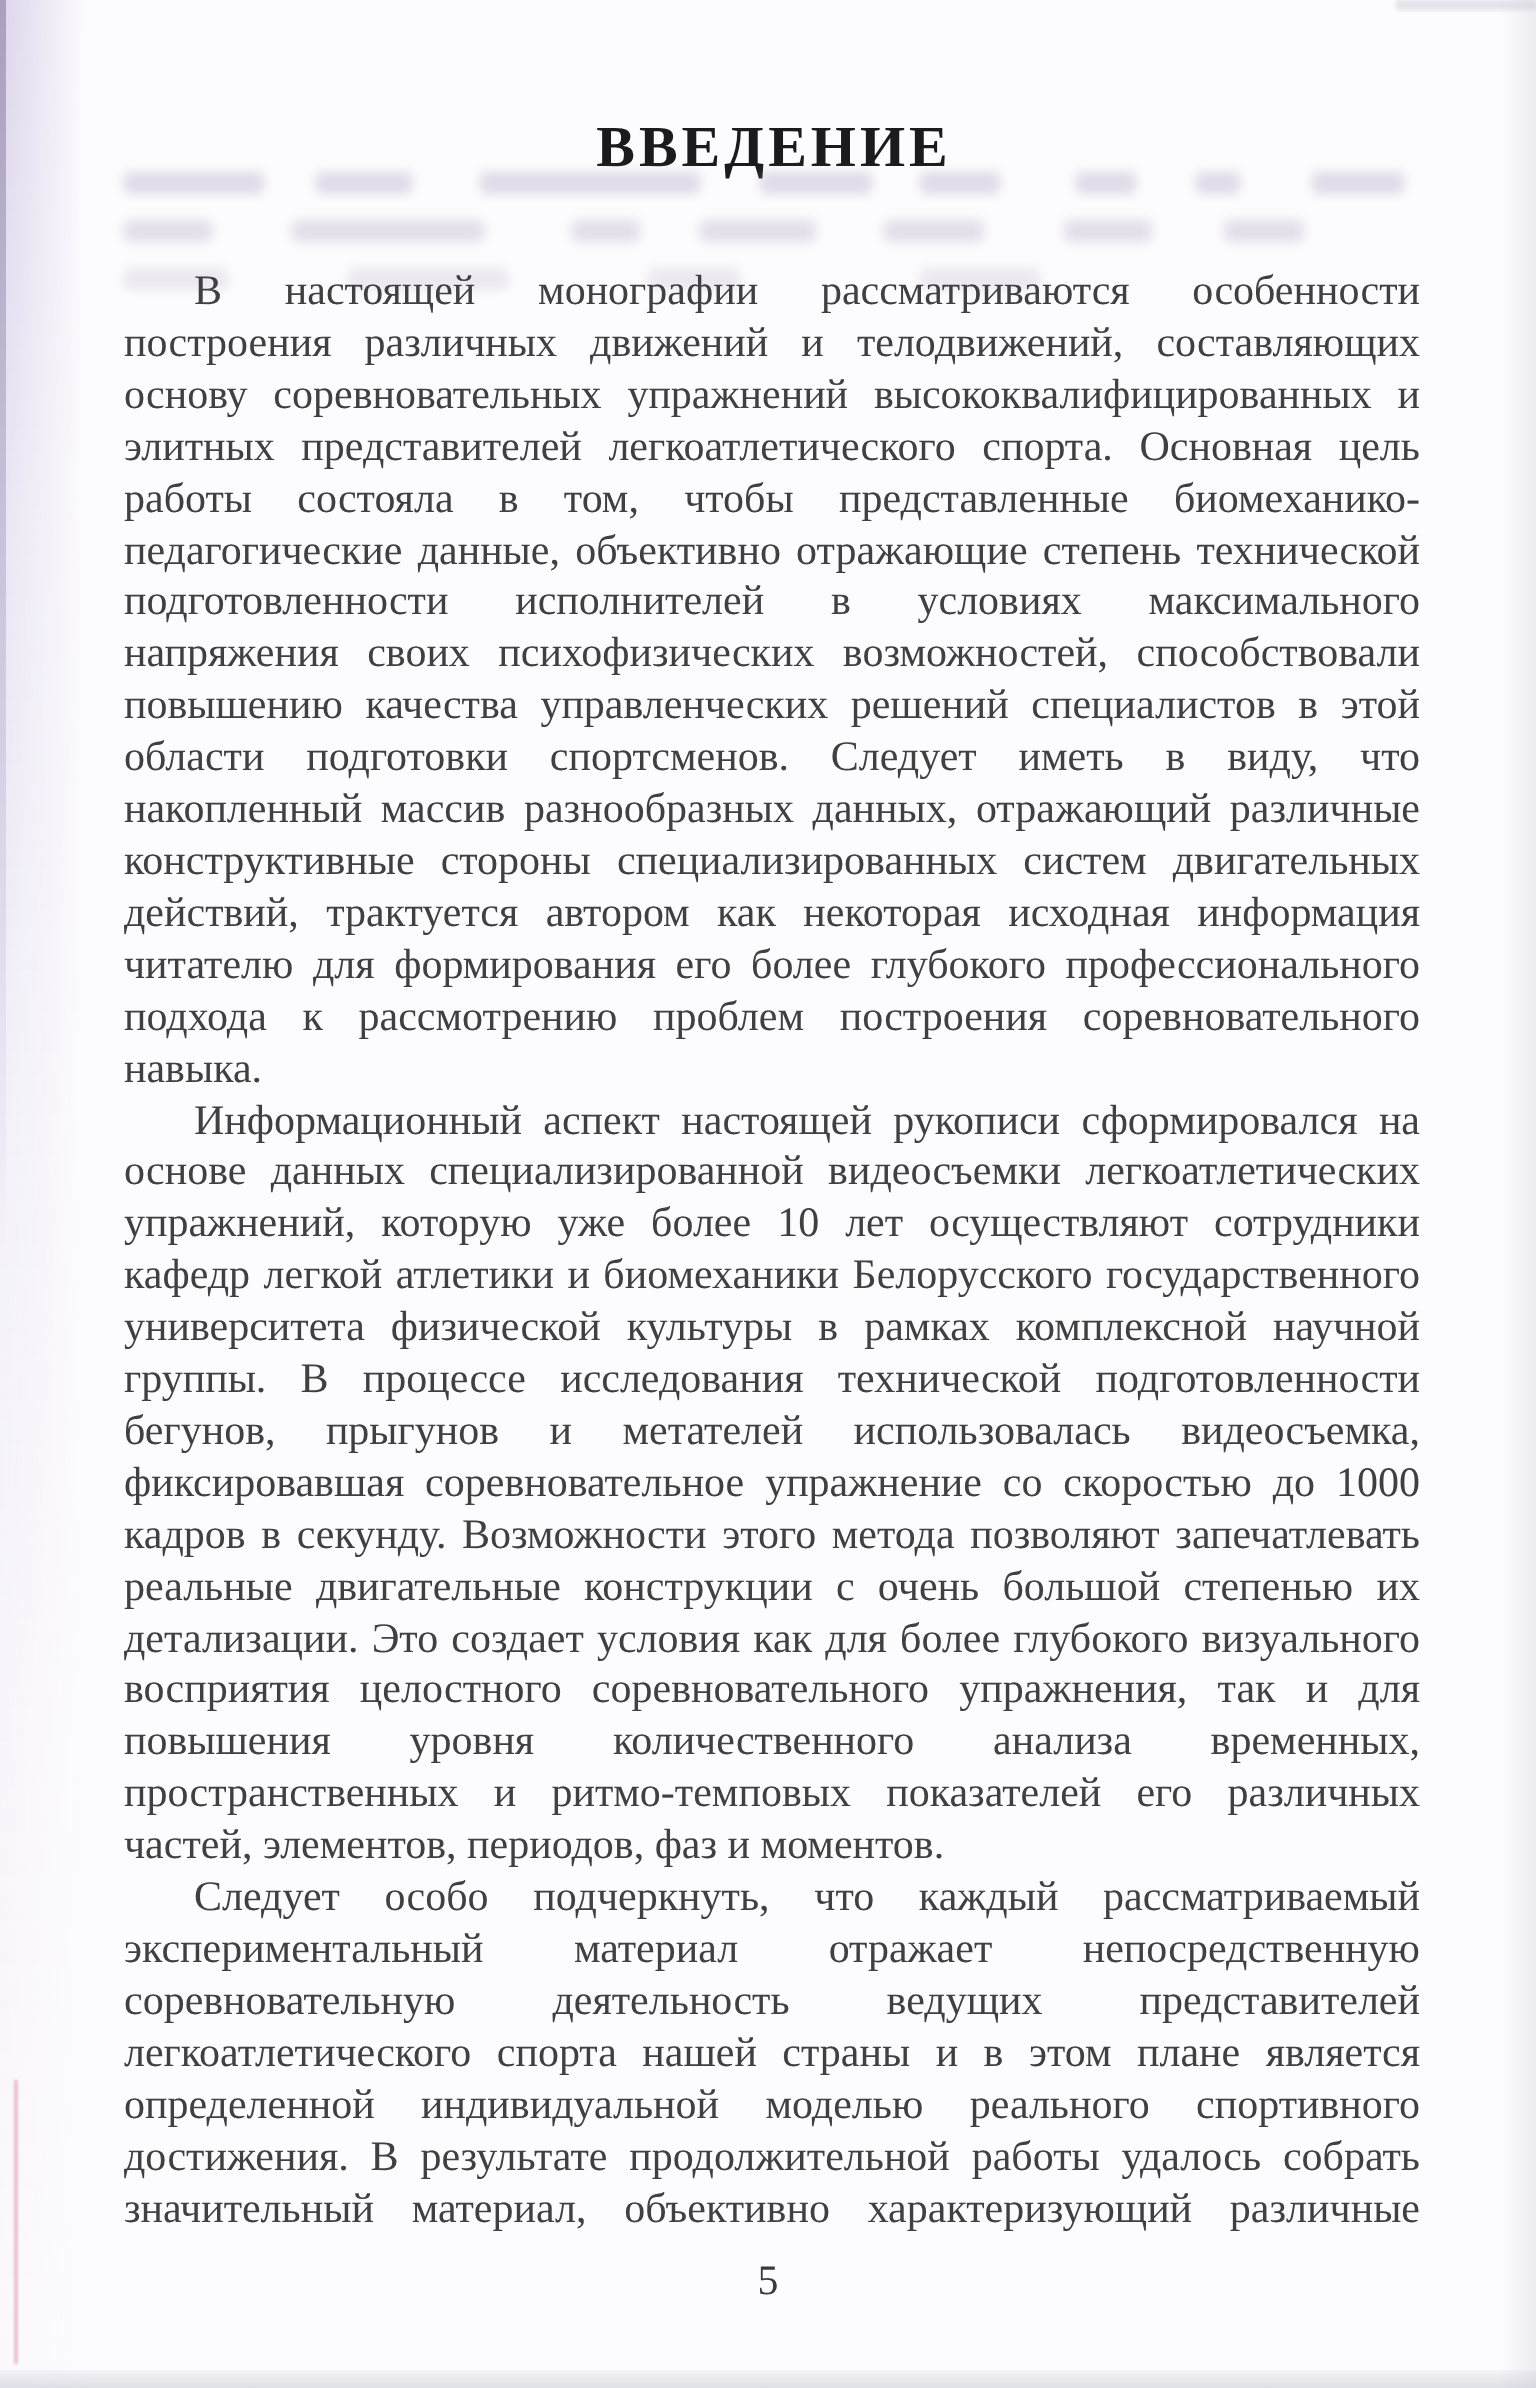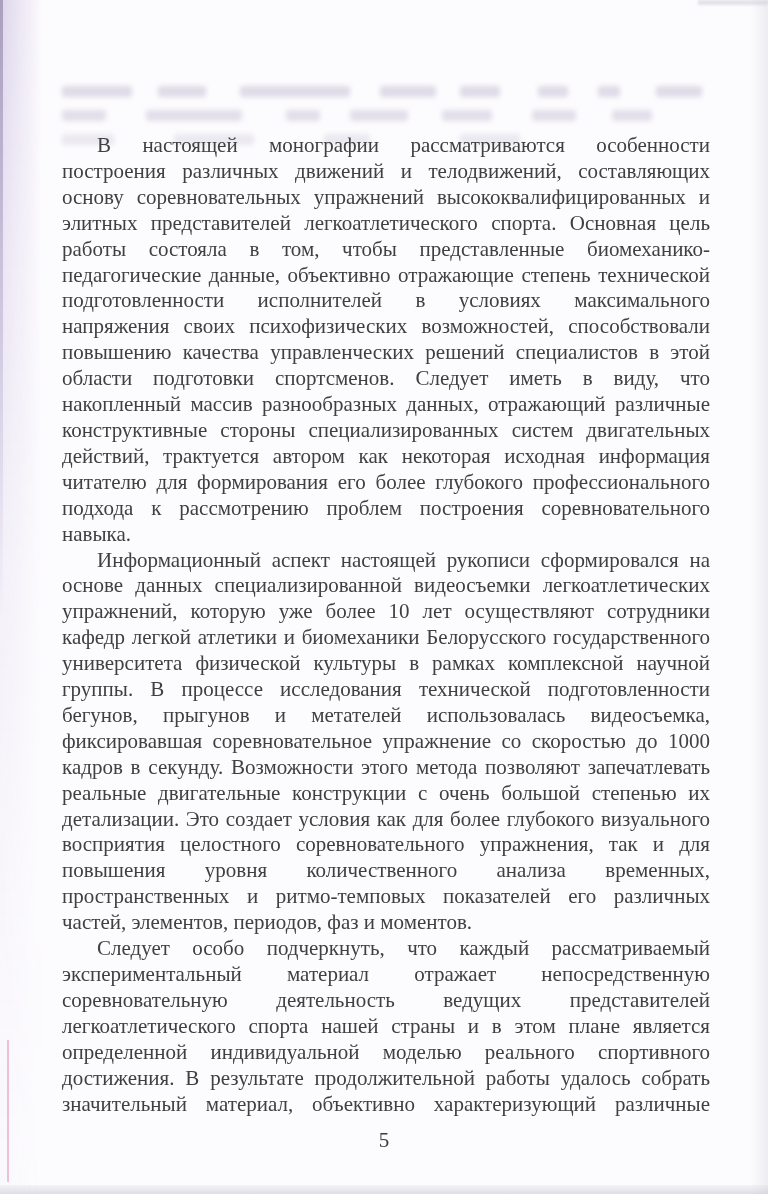--- a/index.html
+++ b/index.html
@@ -131,20 +131,21 @@
 
 <div class="page">
 
   <div class="left-strip"></div>
   <div class="left-edge-shadow"></div>
   <div class="pink-line"></div>
   <div class="right-strip"></div>
   <div class="top-right-smudge"></div>
   <div class="bottom-band"></div>
 
+  <h1 class="title">ВВЕДЕНИЕ</h1>
 
   <div class="ghost">
     <div class="ghost-row ghost-row-1">
       <span style="width:70px; margin-right:26px;"></span>
       <span style="width:48px; margin-right:34px;"></span>
       <span style="width:110px; margin-right:30px;"></span>
       <span style="width:56px; margin-right:24px;"></span>
       <span style="width:40px; margin-right:38px;"></span>
       <span style="width:30px; margin-right:30px;"></span>
       <span style="width:22px; margin-right:36px;"></span>

